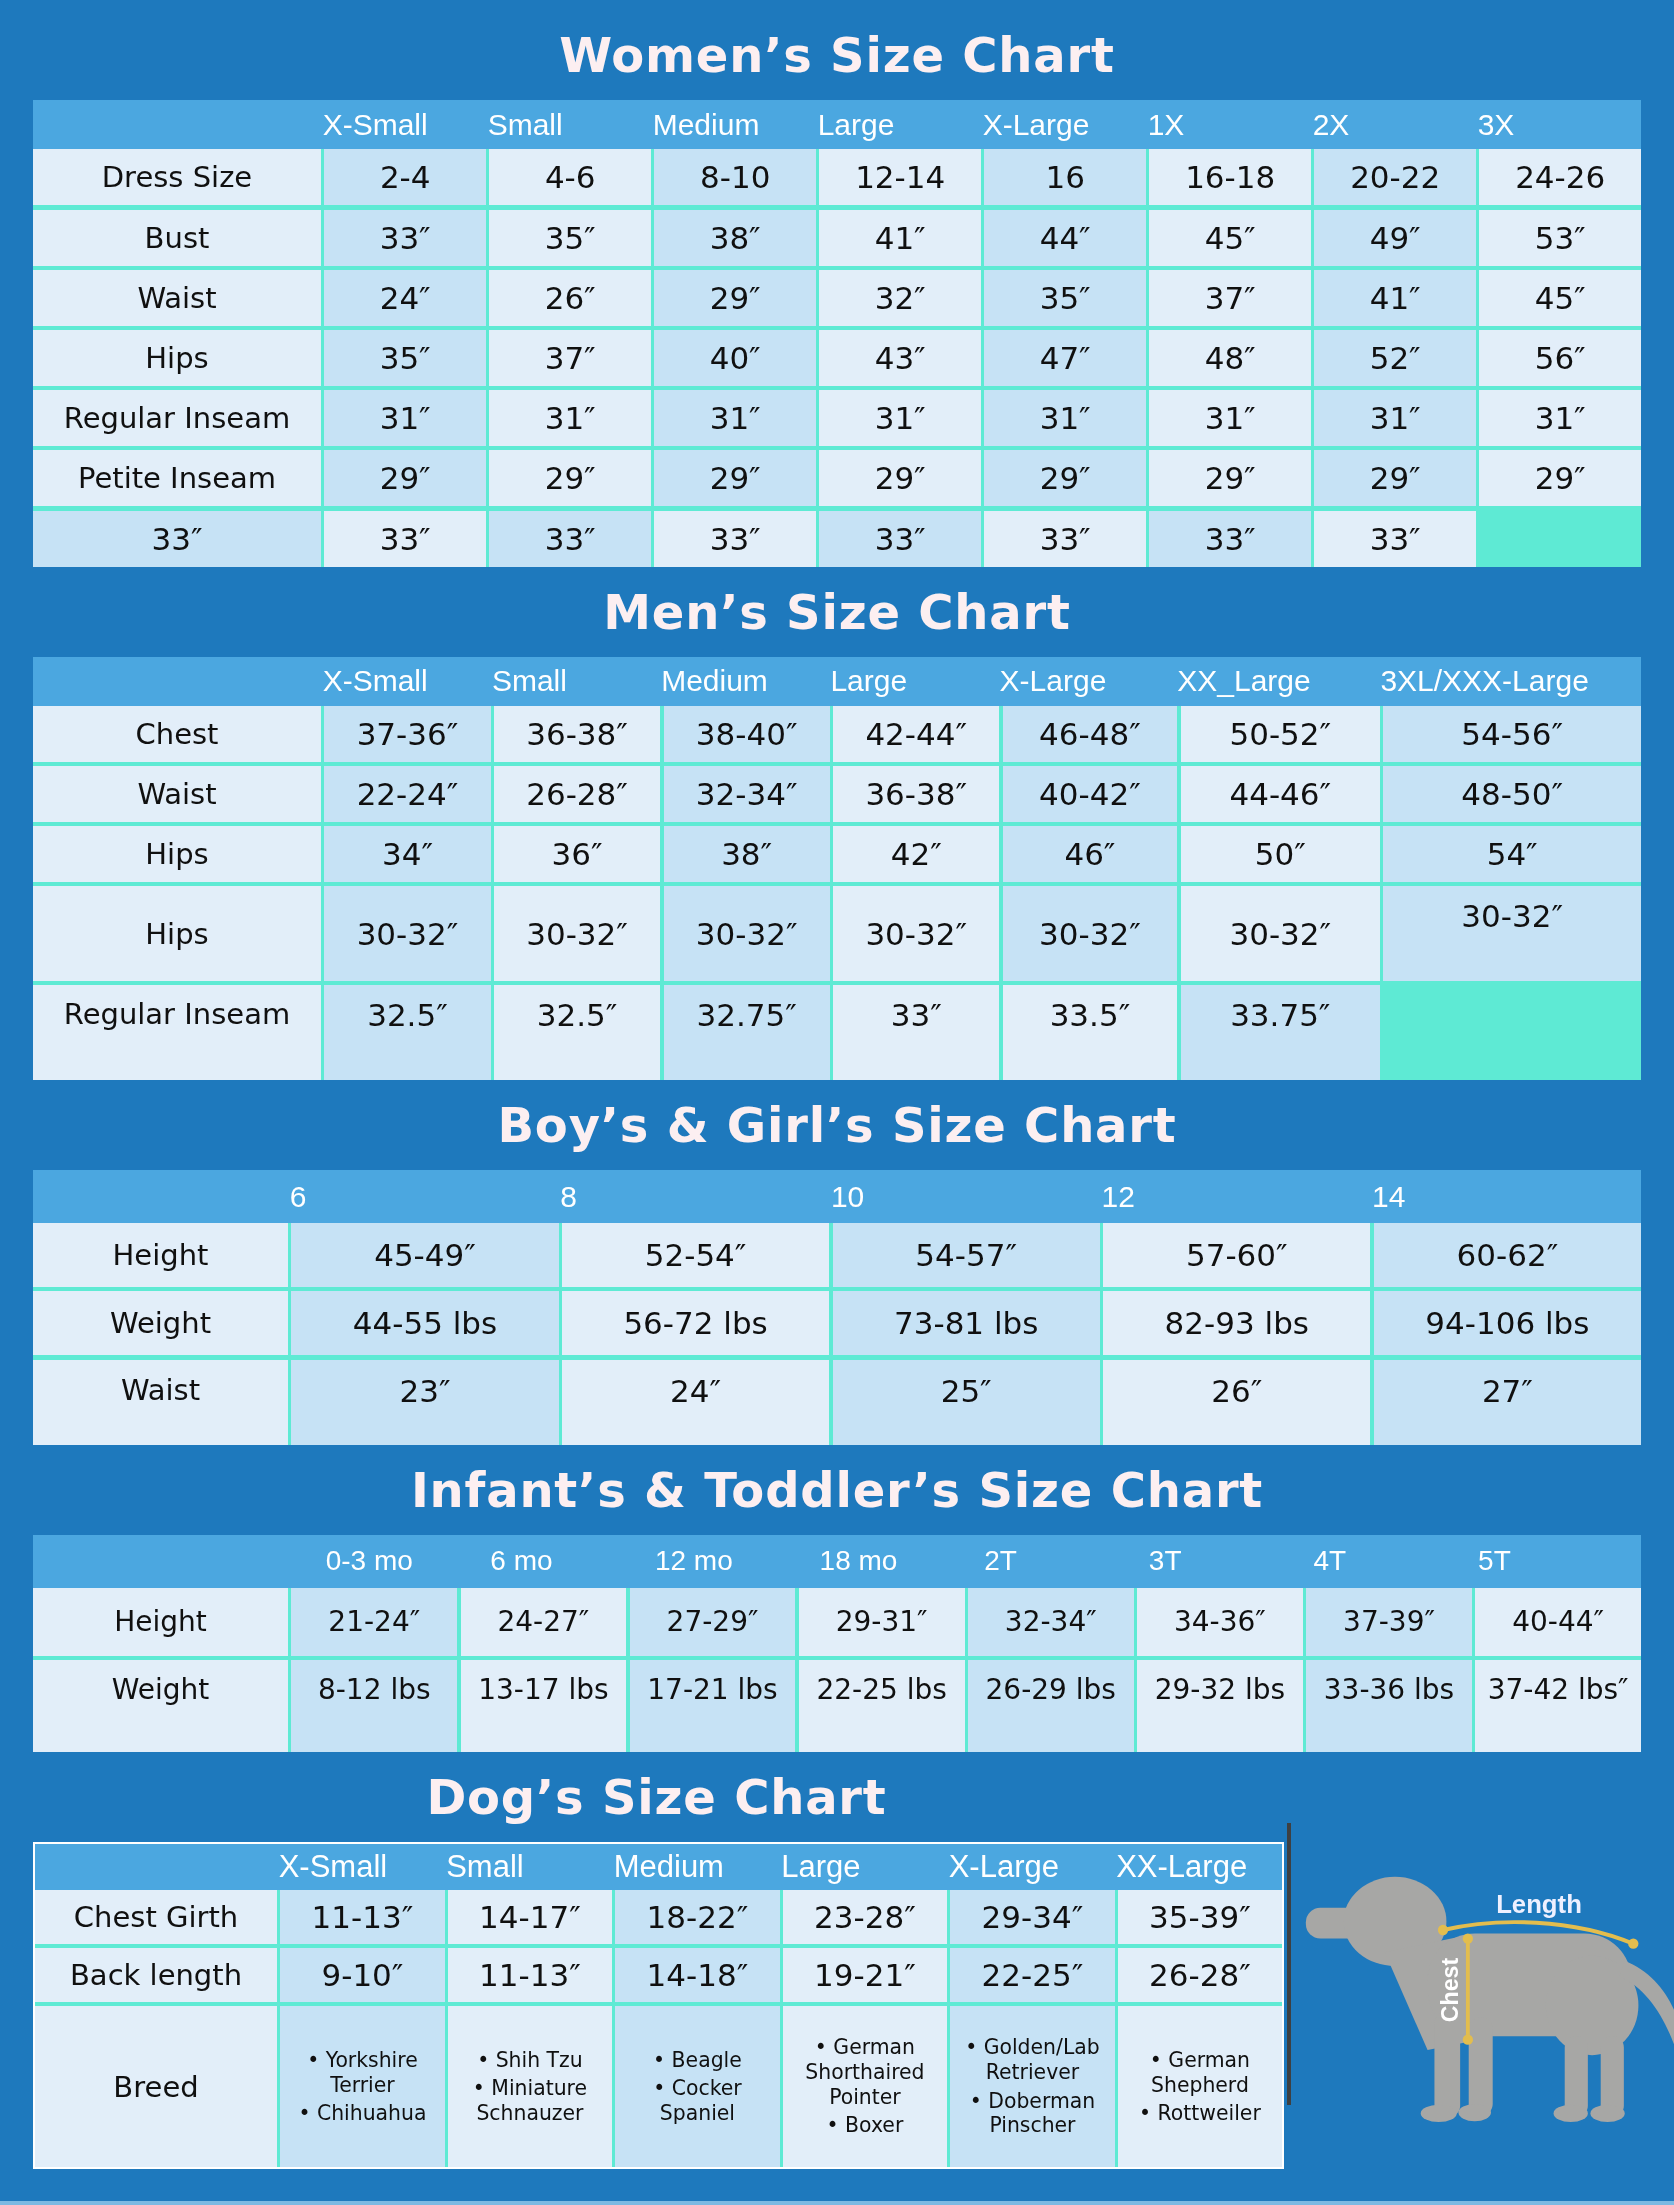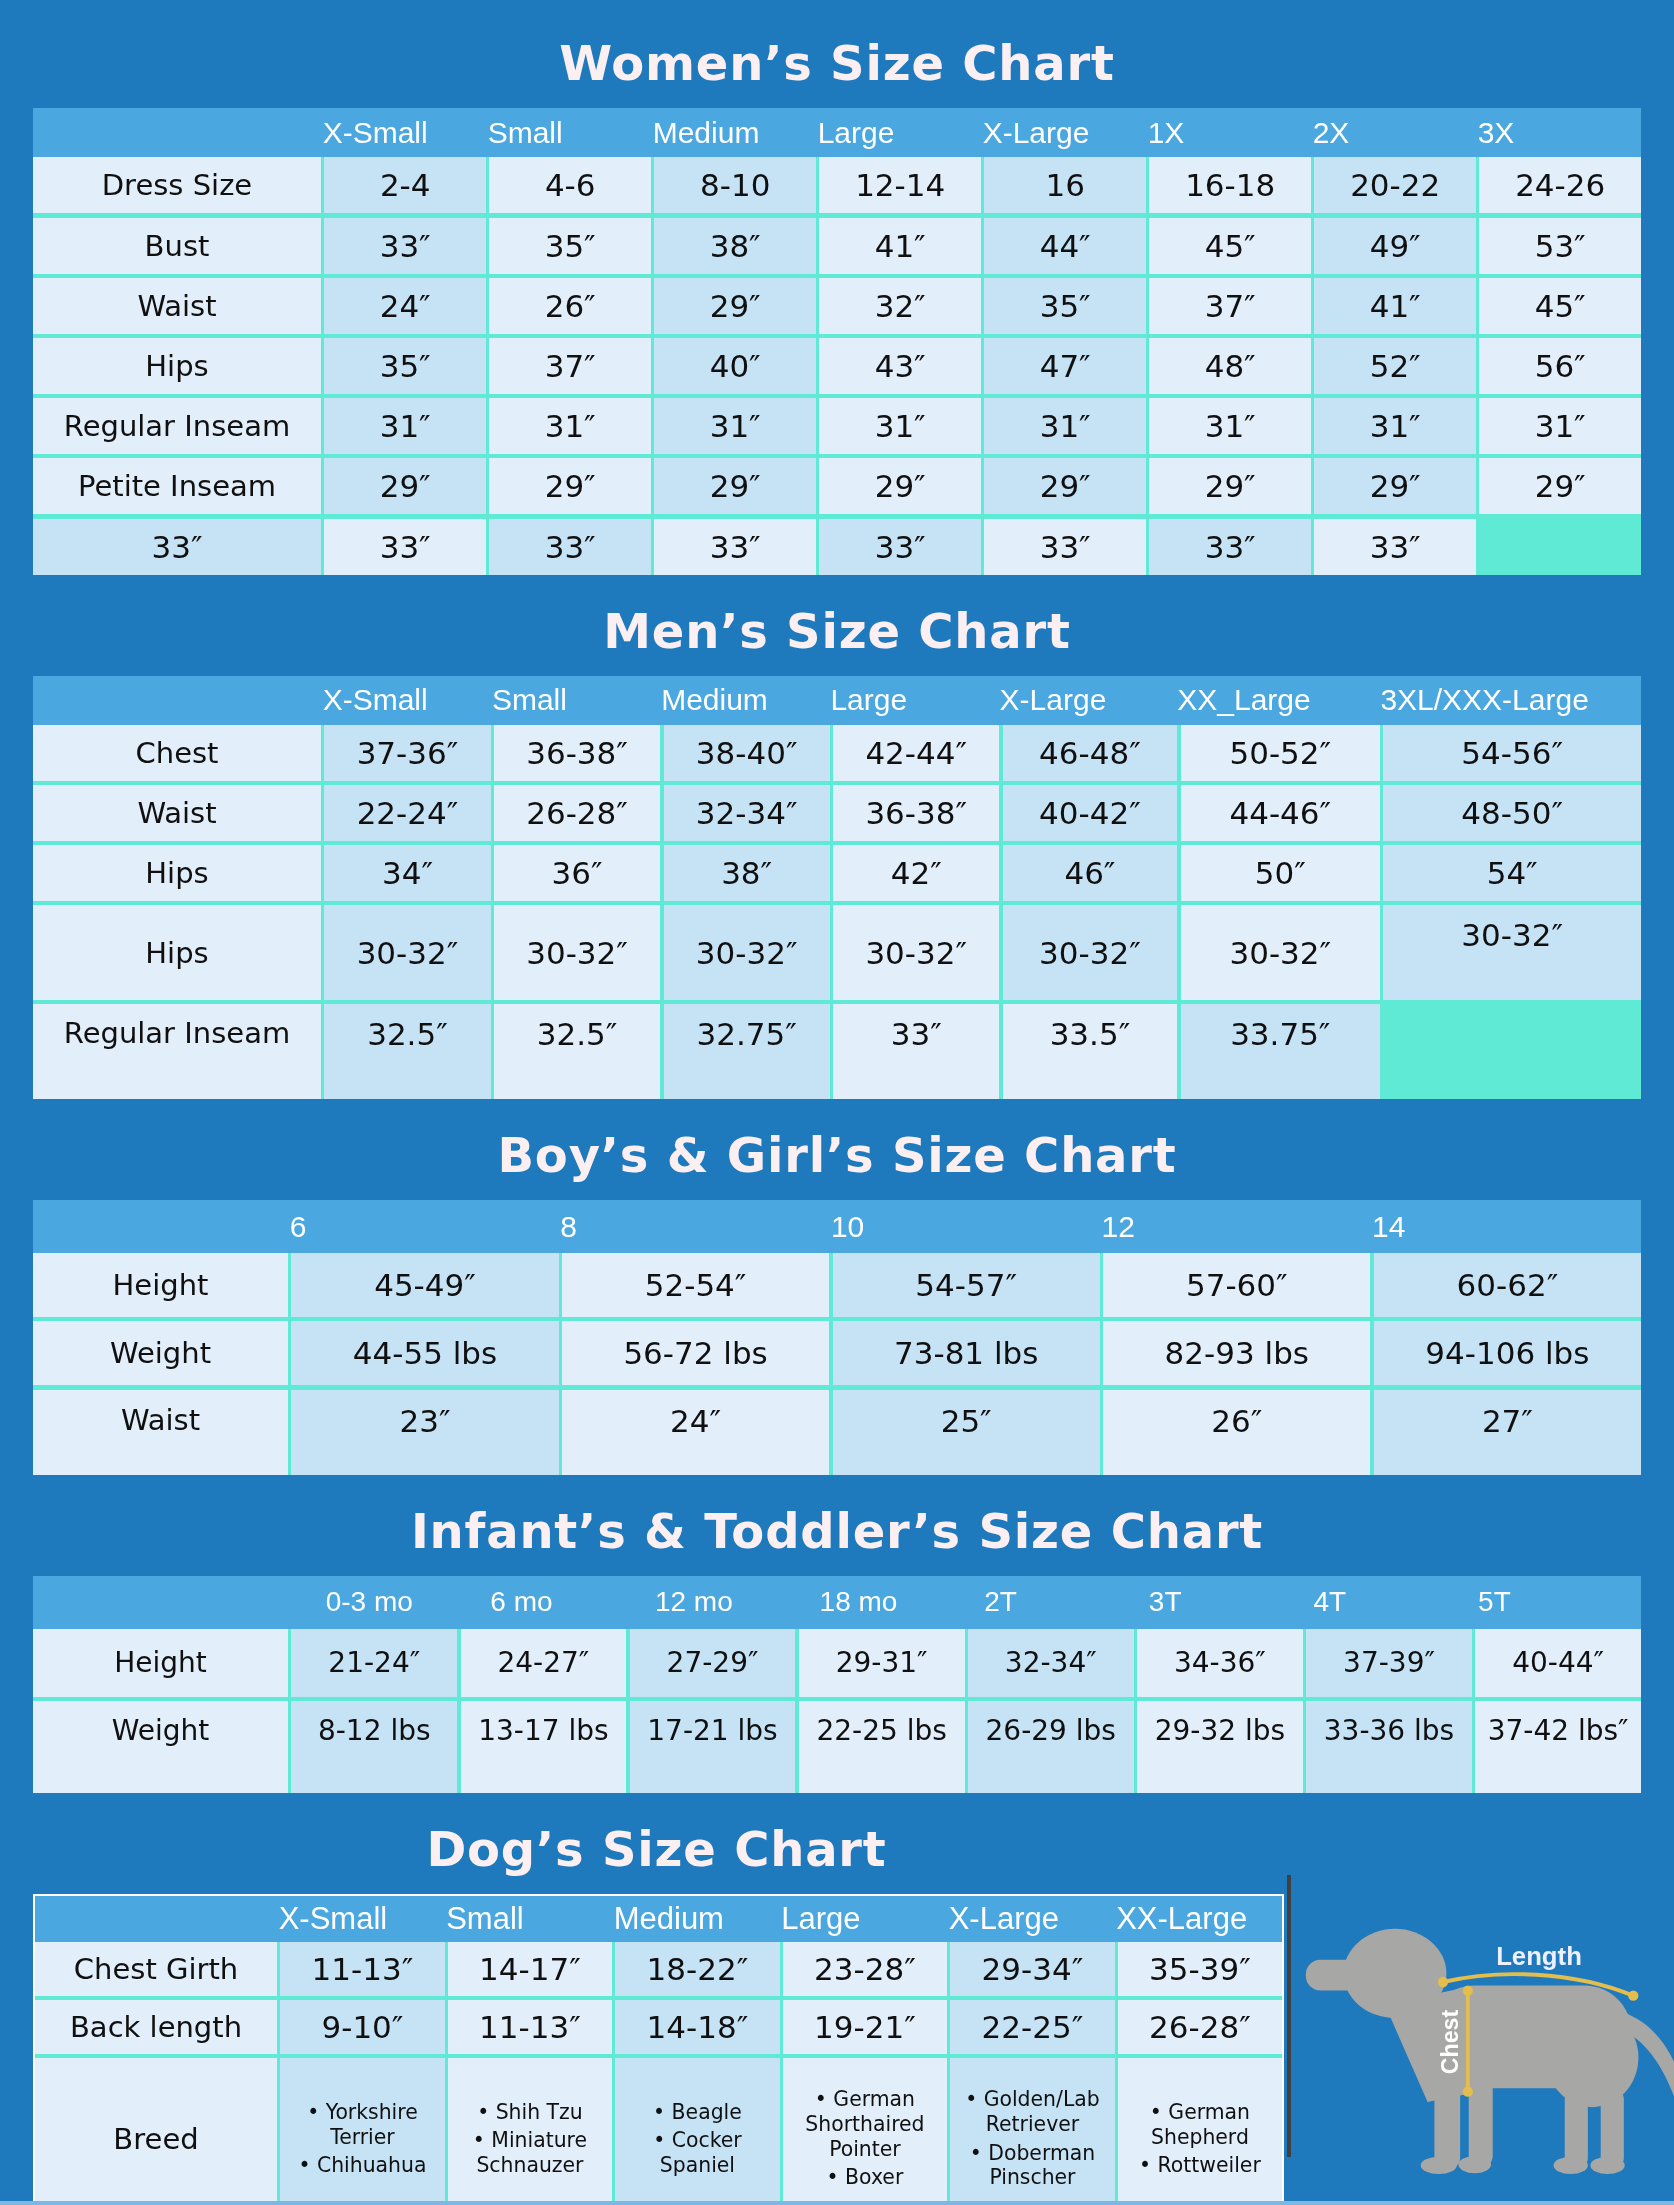--- a/index.html
+++ b/index.html
@@ -1,21 +1,21 @@
 <!DOCTYPE html>
 <html style="font-size:13.6px"><head>
 <meta charset="utf-8">
 <style>
   html,body{margin:0;padding:0;}
   body{width:1674px;height:2205px;overflow:hidden;background:#1e79bd;
        font-family:"DejaVu Sans","Liberation Sans",sans-serif;}
   .page{position:relative;width:1674px;height:2205px;background:#1e79bd;
         padding:20.4px 33px 0;box-sizing:border-box;}
-  .sec{margin-top:29px;}
-  .sec:first-child{margin-top:16px;}
+  .sec{margin-top:18px;}
+  .sec:first-child{margin-top:8px;}
   .chart-title{margin:0 0 18px 0;text-align:center;font-size:48px;line-height:54px;
        font-weight:700;color:#fceff1;letter-spacing:0.8px;}
   .dog-title{width:1247px;}
 
   .size-table{width:100%;}
   .thead,.tbody{display:grid;grid-template-columns:var(--cols);}
   .thead{background:#4ba7e0;align-items:center;}
   .th{color:#ffffff;font-size:30px;font-weight:400;text-align:left;padding:5.1px 1.7px;
       font-family:"Liberation Sans",sans-serif;white-space:nowrap;}
   .tbody{gap:4.2px 3.4px;background:#5eead4;}

